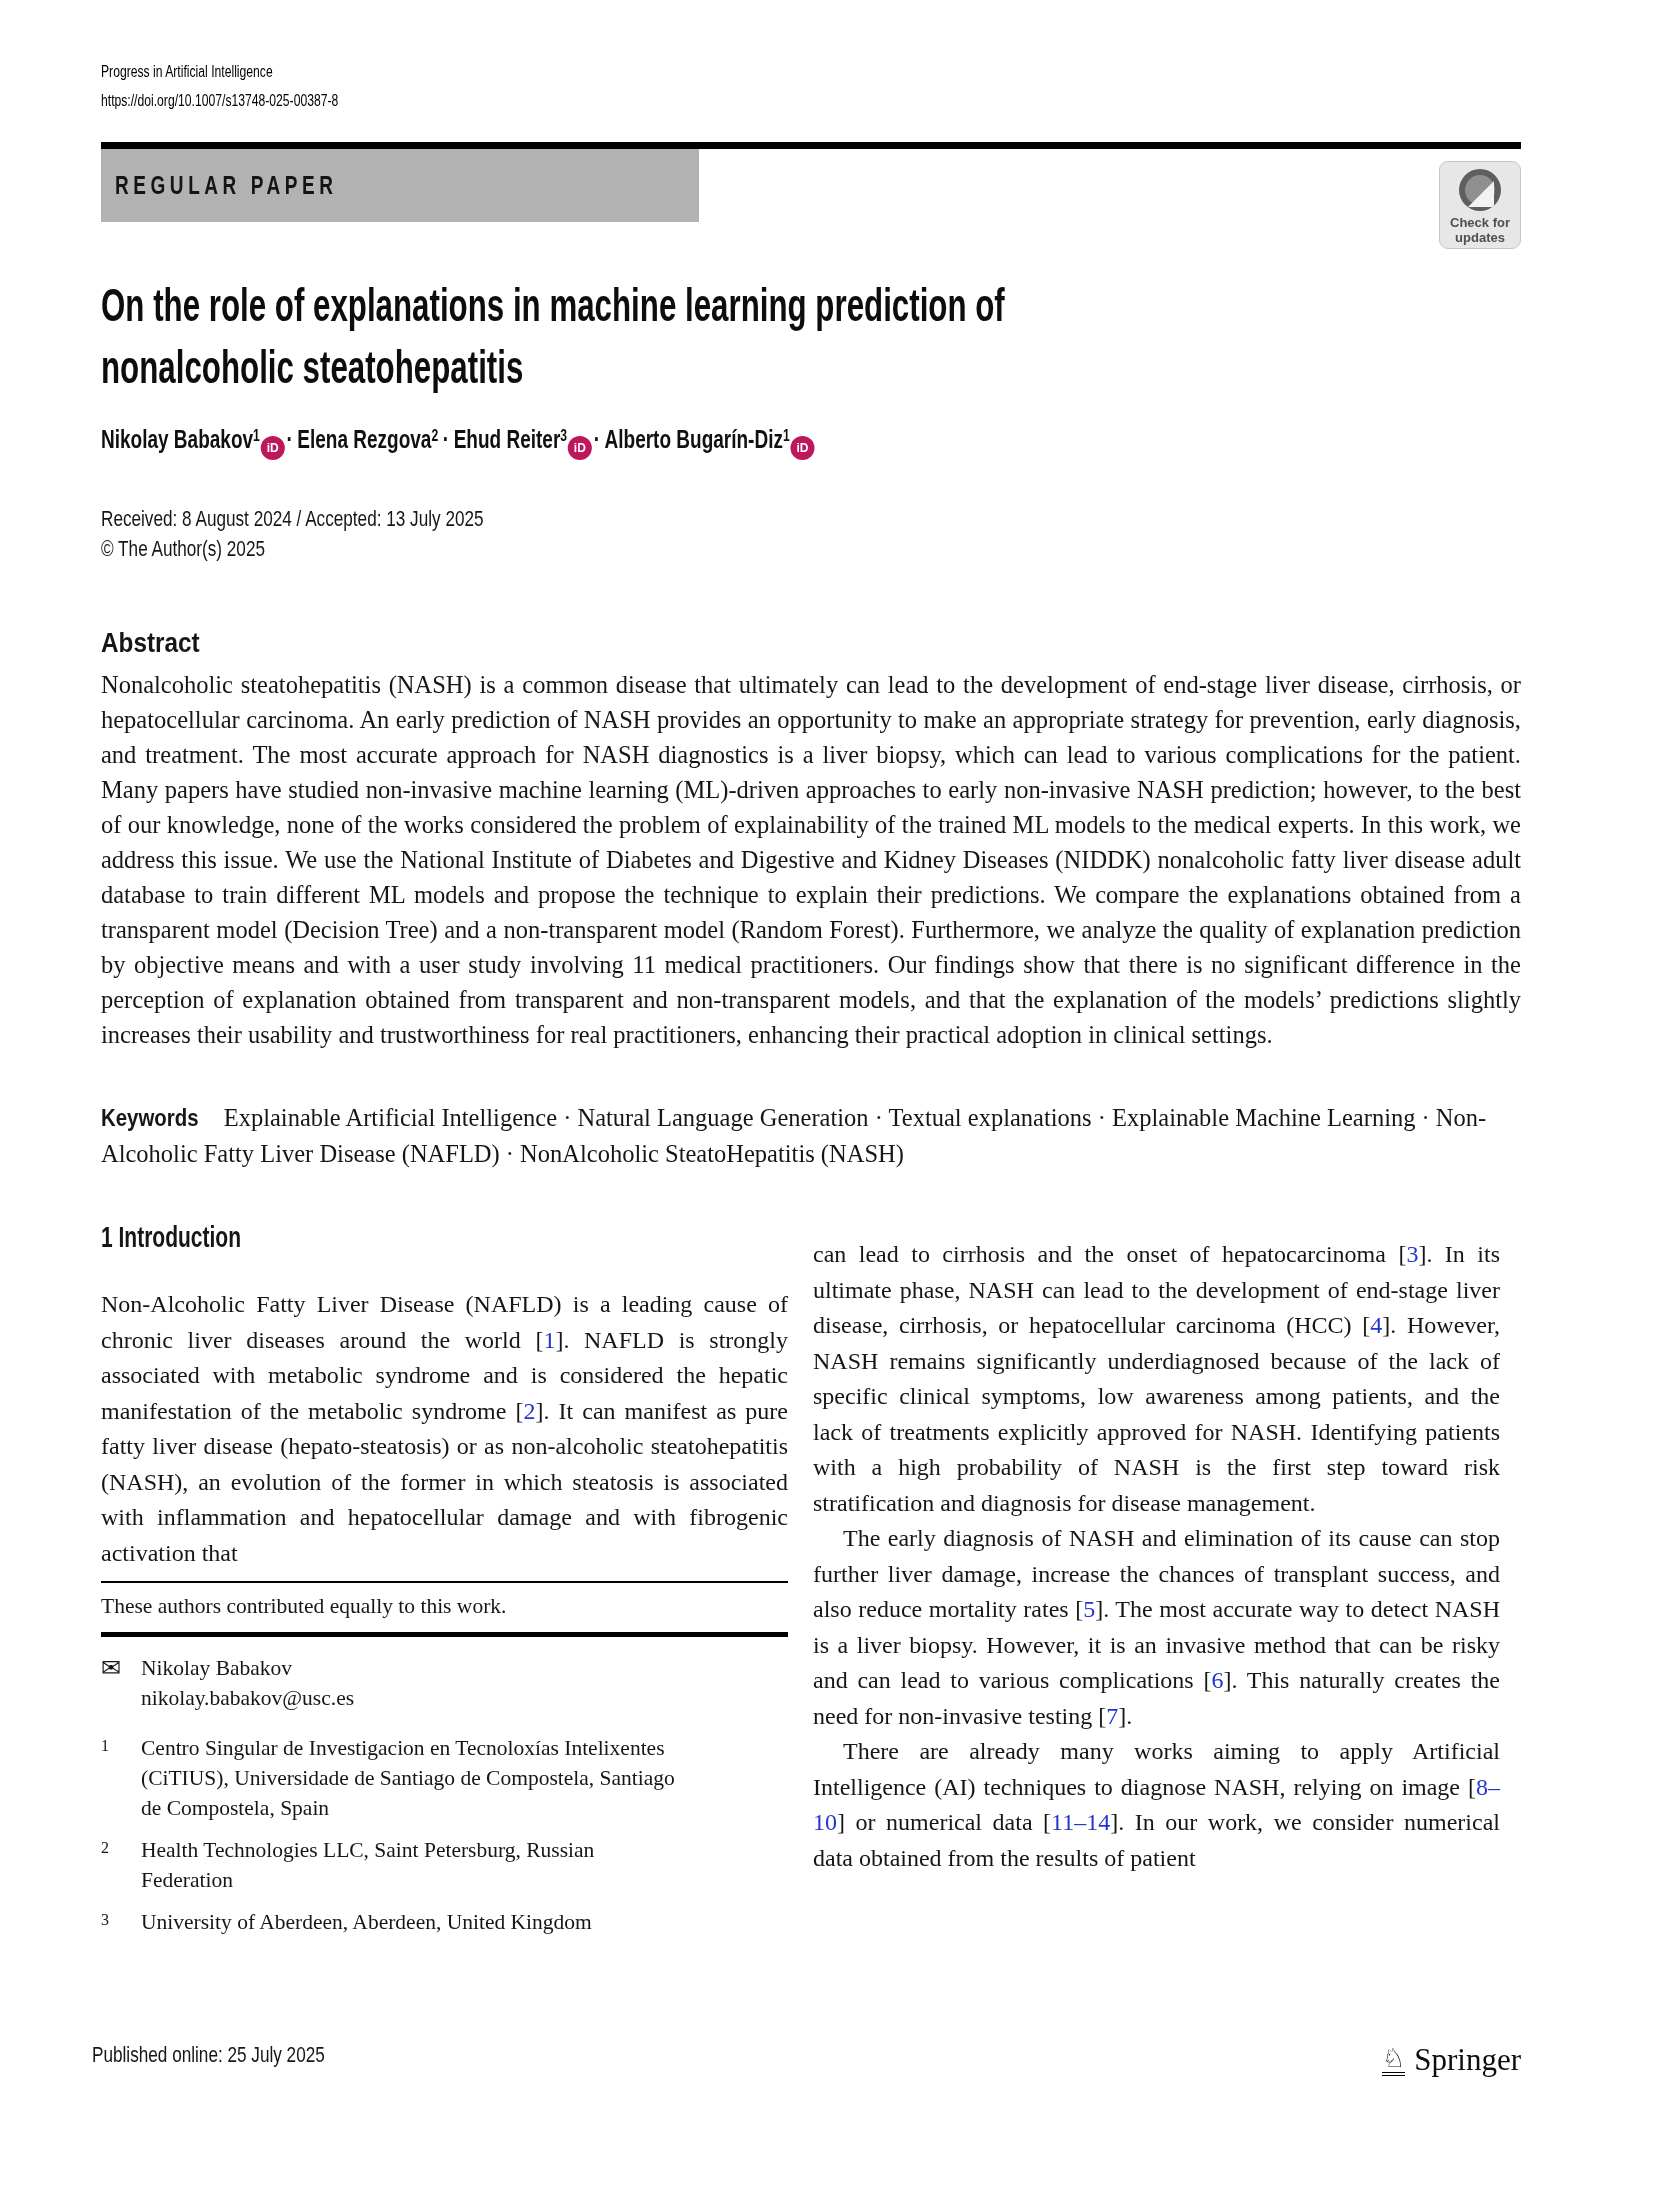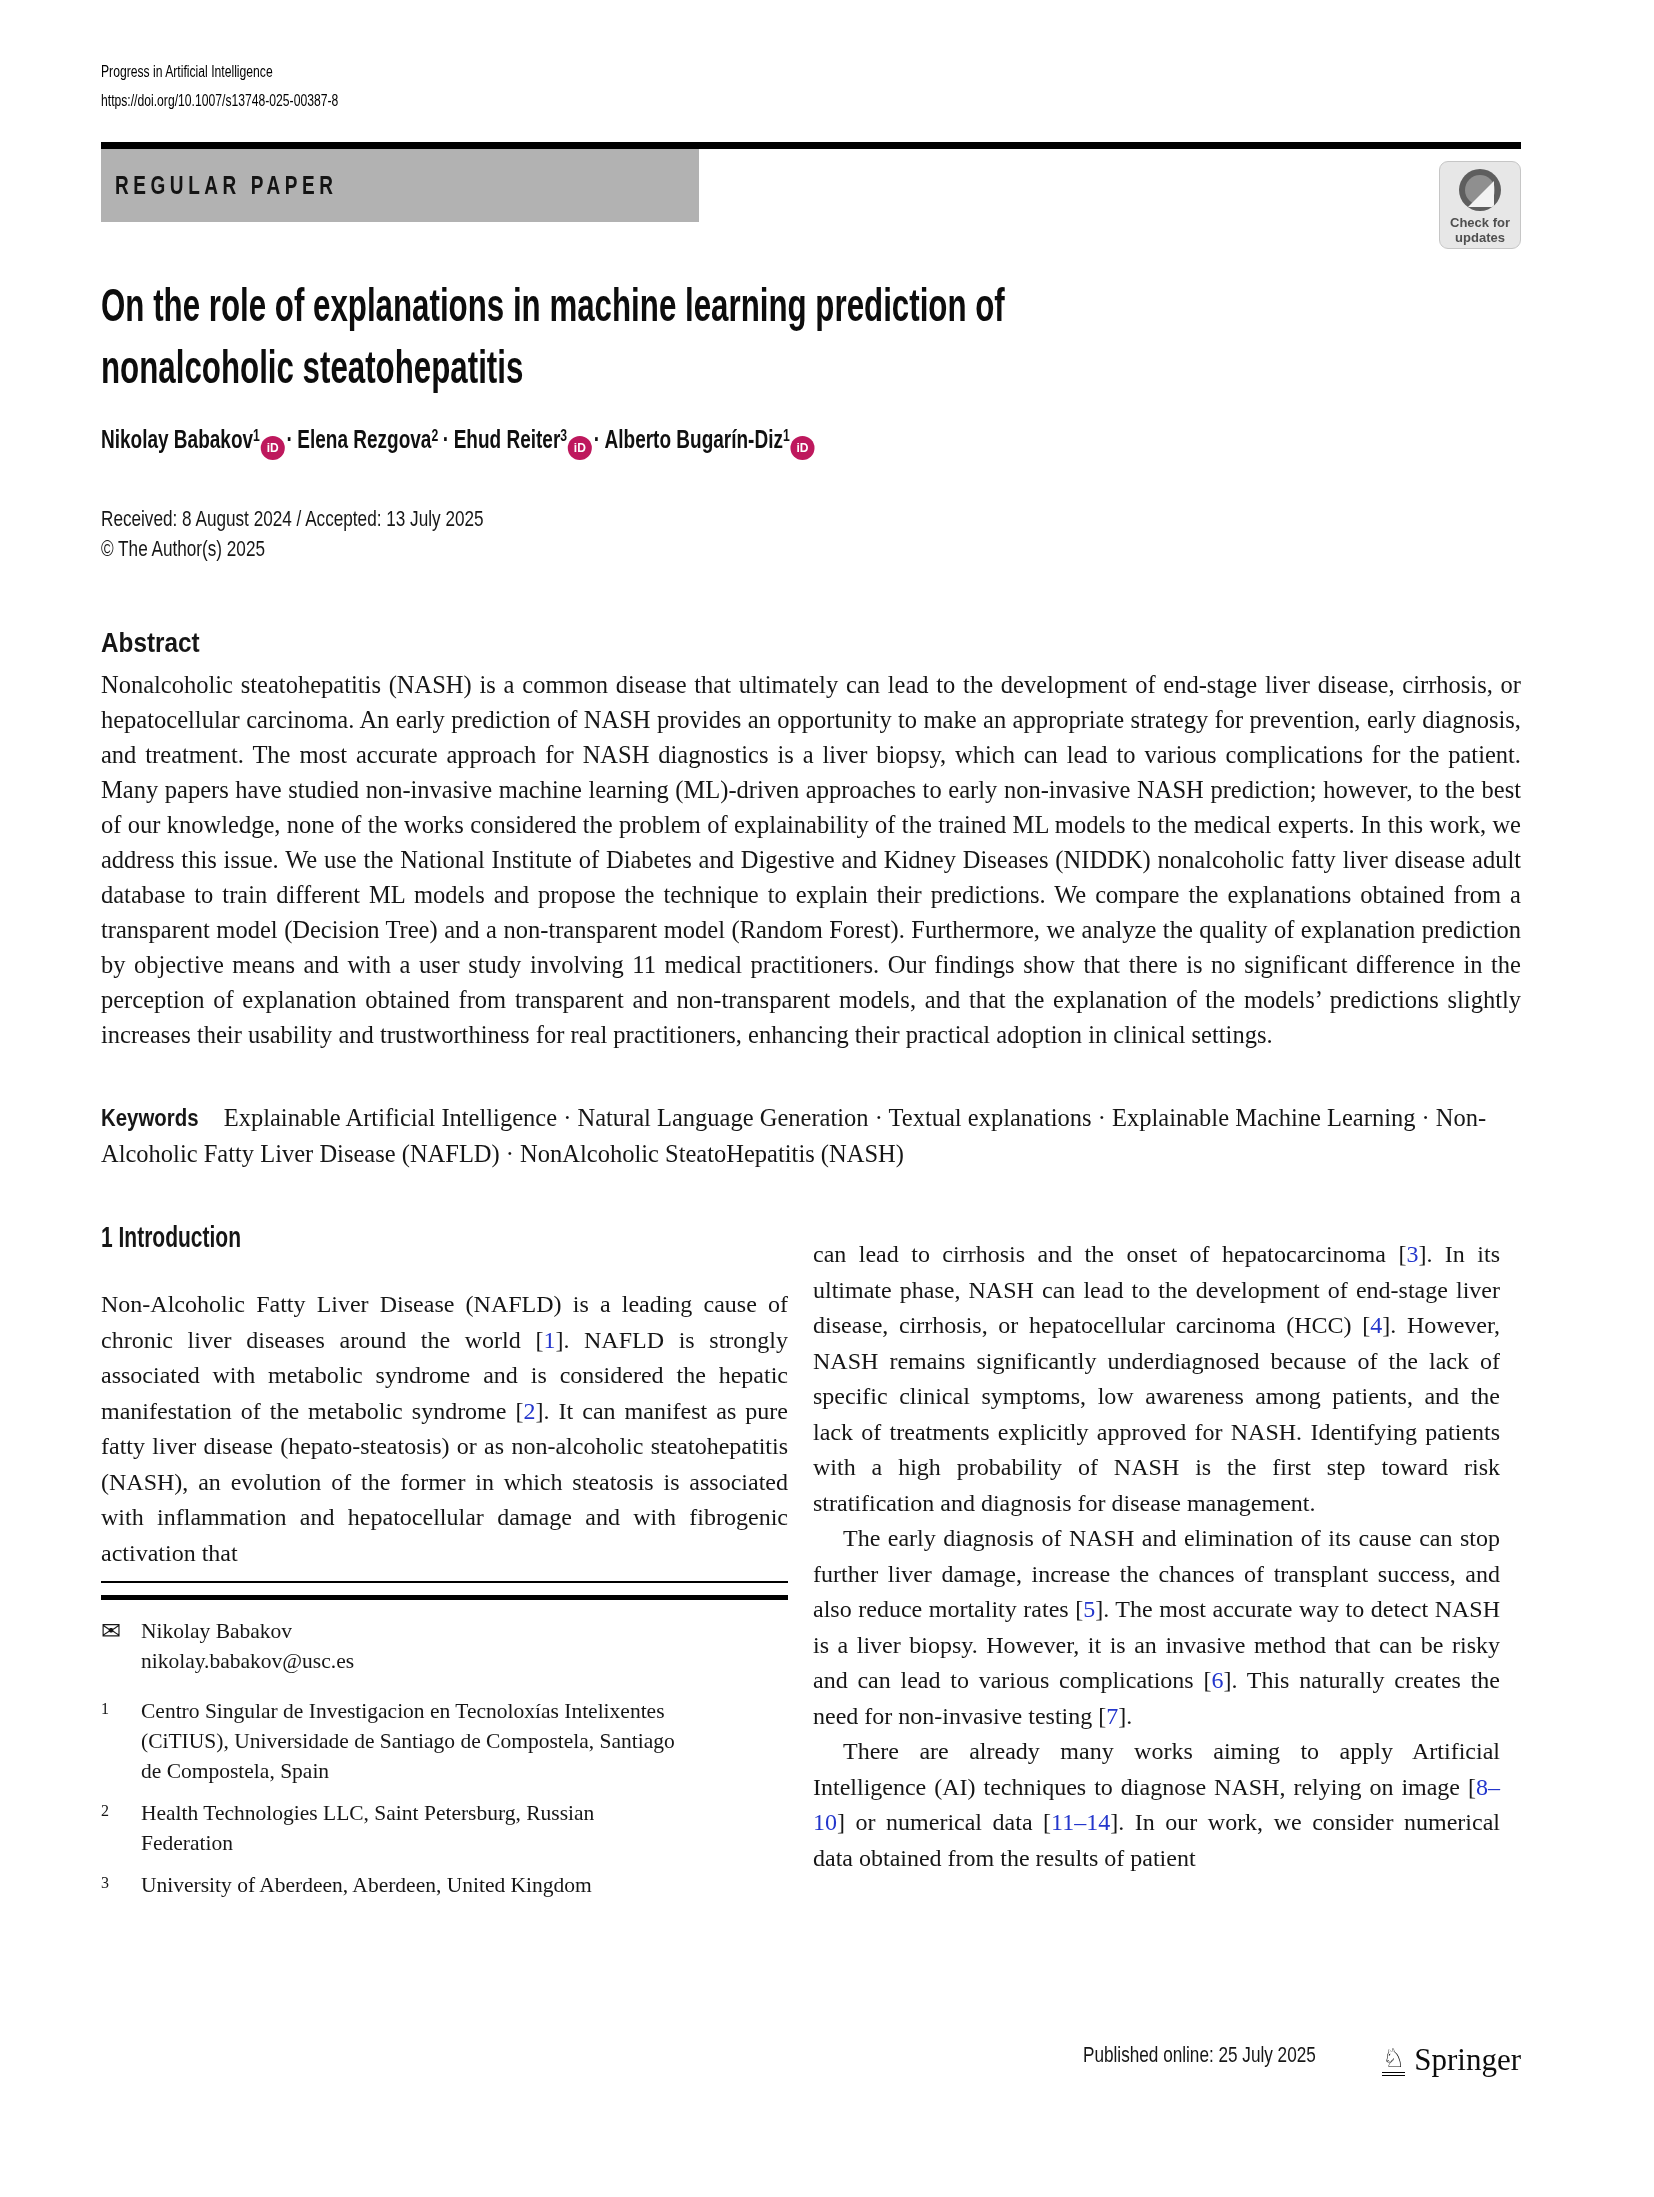--- a/index.html
+++ b/index.html
@@ -67,21 +67,21 @@
   .contrib{margin:10px 0 0; font-size:21.5px; line-height:27px;}
   .correspondence{display:flex; margin-top:16px; font-size:21.5px; line-height:30px;}
   .env{width:40px; font-size:24px; line-height:30px;}
   .email{color:#161616; text-decoration:none; display:block;}
   .affils{list-style:none; margin:20px 0 0; padding:0;}
   .affils li{display:flex; margin-top:12px; font-size:21.5px; line-height:30px;}
   .fsup{width:40px; font-size:16px; line-height:26px;}
   .ftext{max-width:550px;}
 
   footer{position:absolute; left:92px; right:133px; top:2042px;
-         display:flex; justify-content:flex-end; align-items:flex-start;}
+         display:flex; justify-content:space-between; align-items:flex-start;}
   .published{font-size:22px;}
   .springer{display:flex; align-items:center; gap:9px; font-family:"Liberation Serif",serif;
             font-size:31px; color:#0d0d0d;}
   .knight{font-family:"DejaVu Sans",sans-serif; font-size:26px; line-height:1;
           border-bottom:4px double #000; padding-bottom:1px;}
 </style>
 </head>
 <body>
 
 <div class="page">
@@ -127,20 +127,21 @@
   <p class="keywords"><span class="kw-label sans"><span class="cx85">Keywords</span></span><span>Explainable Artificial Intelligence · Natural Language Generation · Textual explanations · Explainable Machine Learning · Non-Alcoholic Fatty Liver Disease (NAFLD) · NonAlcoholic SteatoHepatitis (NASH)</span></p>
 
   <div class="columns">
 
     <div class="col left">
       <h2 class="section-heading sans"><span class="cx70">1 Introduction</span></h2>
       <p class="body-par"><span>Non-Alcoholic Fatty Liver Disease (NAFLD) is a leading cause of chronic liver diseases around the world [</span><span class="cite">1</span><span>]. NAFLD is strongly associated with metabolic syndrome and is considered the hepatic manifestation of the metabolic syndrome [</span><span class="cite">2</span><span>]. It can manifest as pure fatty liver disease (hepato-steatosis) or as non-alcoholic steatohepatitis (NASH), an evolution of the former in which steatosis is associated with inflammation and hepatocellular damage and with fibrogenic activation that</span></p>
 
       <div class="footnotes">
         <hr class="thin">
+        <p class="contrib">These authors contributed equally to this work.</p>
         <hr class="thick">
         <div class="correspondence">
           <span class="env">✉</span>
           <div>
             <div>Nikolay Babakov</div>
             <a class="email" href="#">nikolay.babakov@usc.es</a>
           </div>
         </div>
         <ol class="affils">
             <li>

